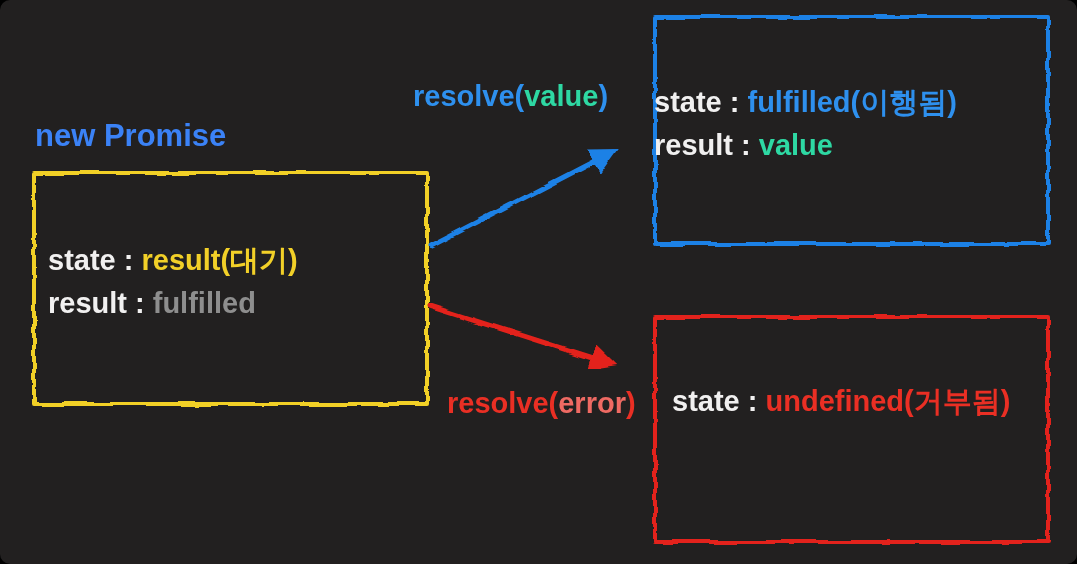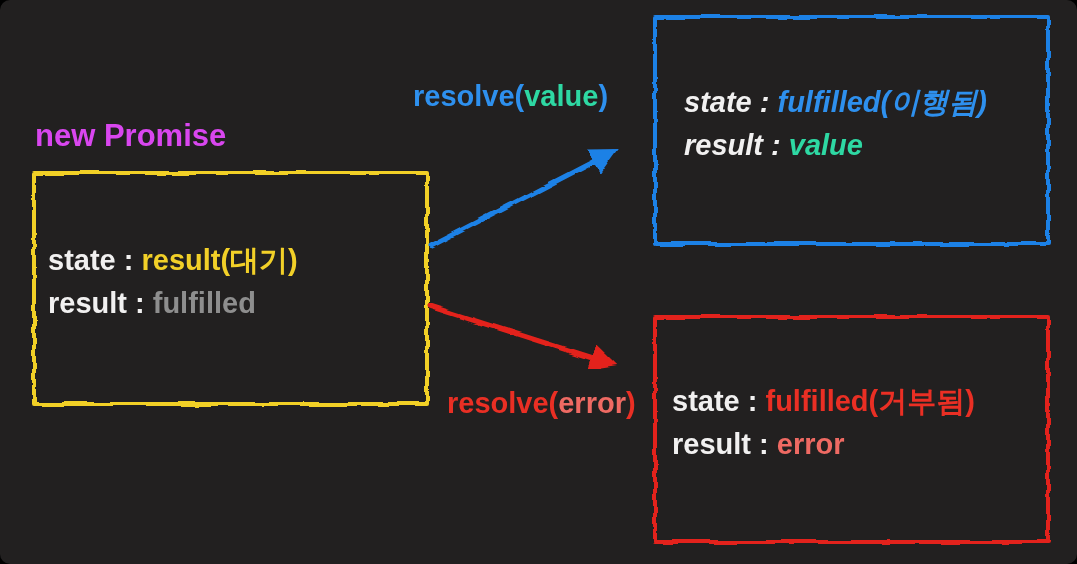--- a/index.html
+++ b/index.html
@@ -31,21 +31,21 @@
   }
   .box-text {
     position: absolute;
     font-size: 29px;
     line-height: 43px;
     white-space: nowrap;
   }
   .box-pending  { left: 32px;  top: 171px; width: 397px; height: 235px; }
   .box-pending  .box-text { left: 16px; top: 68px; }
   .box-fulfilled{ left: 653px; top: 15px;  width: 397px; height: 231px; }
-  .box-fulfilled .box-text { left: 31px; top: 66px; font-style: italic; }
+  .box-fulfilled .box-text { left: 1px; top: 66px; }
   .box-rejected { left: 653px; top: 315px; width: 397px; height: 229px; }
   .box-rejected .box-text { left: 19px; top: 65px; }
 
   .diagram-title {
     position: absolute;
     left: 35px;
     top: 120px;
     font-size: 31px;
     line-height: 1;
     white-space: nowrap;
@@ -87,21 +87,21 @@
       </filter>
       <marker id="head-resolve" markerWidth="6" markerHeight="6" refX="4.2" refY="2.75" orient="auto" markerUnits="strokeWidth">
         <path d="M0,0 L5.5,2.75 L0,5.5 z" style="fill: rgb(31, 129, 230);"></path>
       </marker>
       <marker id="head-reject" markerWidth="6" markerHeight="6" refX="4.2" refY="2.75" orient="auto" markerUnits="strokeWidth">
         <path d="M0,0 L5.5,2.75 L0,5.5 z" style="fill: rgb(227, 35, 26);"></path>
       </marker>
     </defs>
   </svg>
 
-  <div class="diagram-title" style="color: #d946ef;">new Promise</div>
+  <div class="diagram-title" style="color: #3b82f6;">new Promise</div>
 
   <div class="state-box box-pending">
     <div class="box-border" style="border-color: rgb(242, 208, 40);"></div>
     <div class="box-text">
       <div>
         <span style="color: rgb(241, 240, 240);">state : </span><span style="color: rgb(242, 208, 40);">result(대기)</span>
       </div>
       <div>
         <span style="color: rgb(241, 240, 240);">result : </span><span style="color: rgb(142, 142, 142);">fulfilled</span>
       </div>
@@ -117,24 +117,21 @@
       <div>
         <span style="color: rgb(241, 240, 240);">result : </span><span style="color: rgb(46, 216, 163);">value</span>
       </div>
     </div>
   </div>
 
   <div class="state-box box-rejected">
     <div class="box-border" style="border-color: rgb(227, 35, 26);"></div>
     <div class="box-text">
       <div>
-        <span style="color: rgb(241, 240, 240);">state : </span><span style="color: rgb(234, 47, 36);">fulfilled(거부됨)</span>
-      </div>
-      <div>
-        <span style="color: rgb(241, 240, 240);">result : </span><span style="color: rgb(239, 106, 99);">error</span>
+        <span style="color: rgb(241, 240, 240);">state : </span><span style="color: rgb(234, 47, 36);">undefined(거부됨)</span>
       </div>
     </div>
   </div>
 
   <svg class="arrow-layer" viewBox="0 0 1077 564">
     <path class="arrow-path" d="M431,246 L612,152" marker-end="url(#head-resolve)" style="stroke: rgb(31, 129, 230);"></path>
     <path class="arrow-path" d="M429,306 L611,364" marker-end="url(#head-reject)" style="stroke: rgb(227, 35, 26);"></path>
   </svg>
 
   <div class="arrow-label label-resolve">

